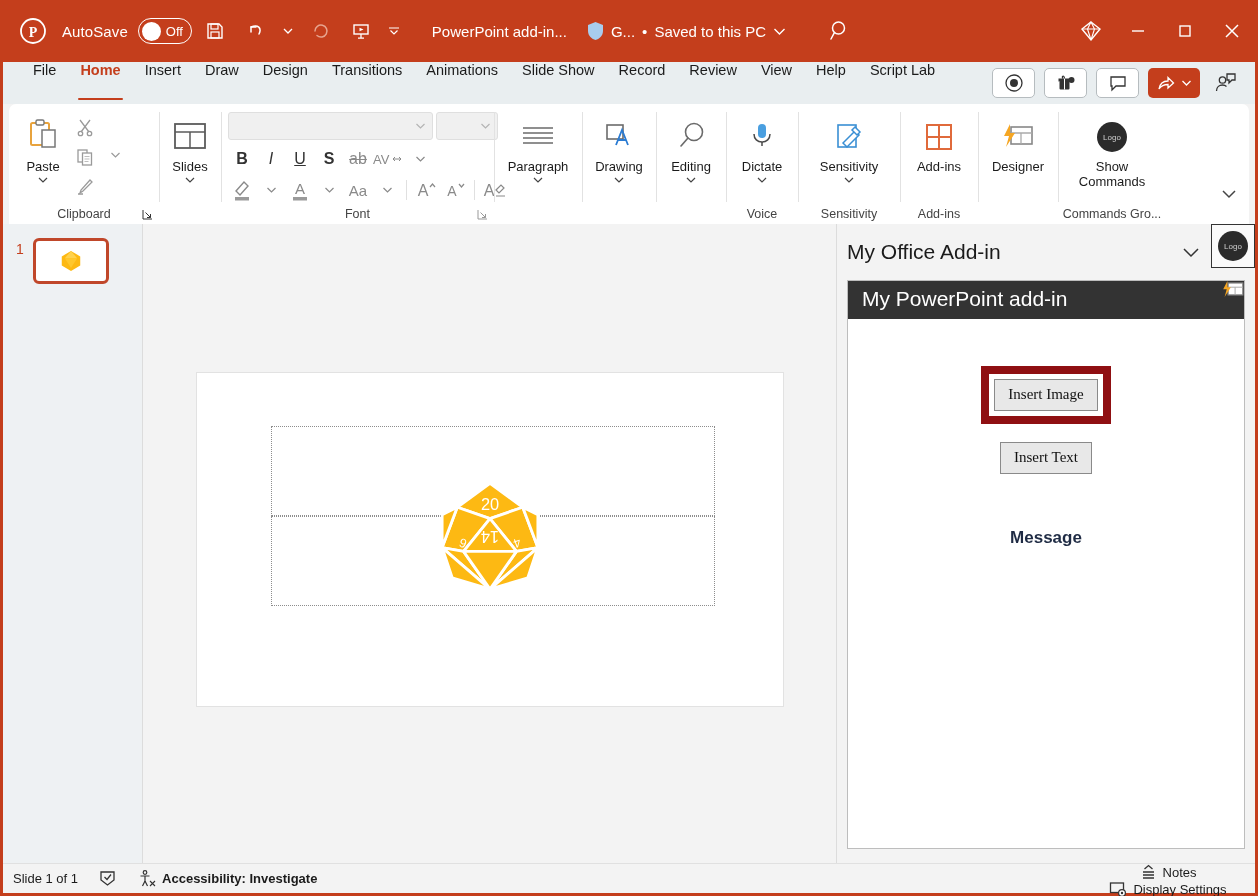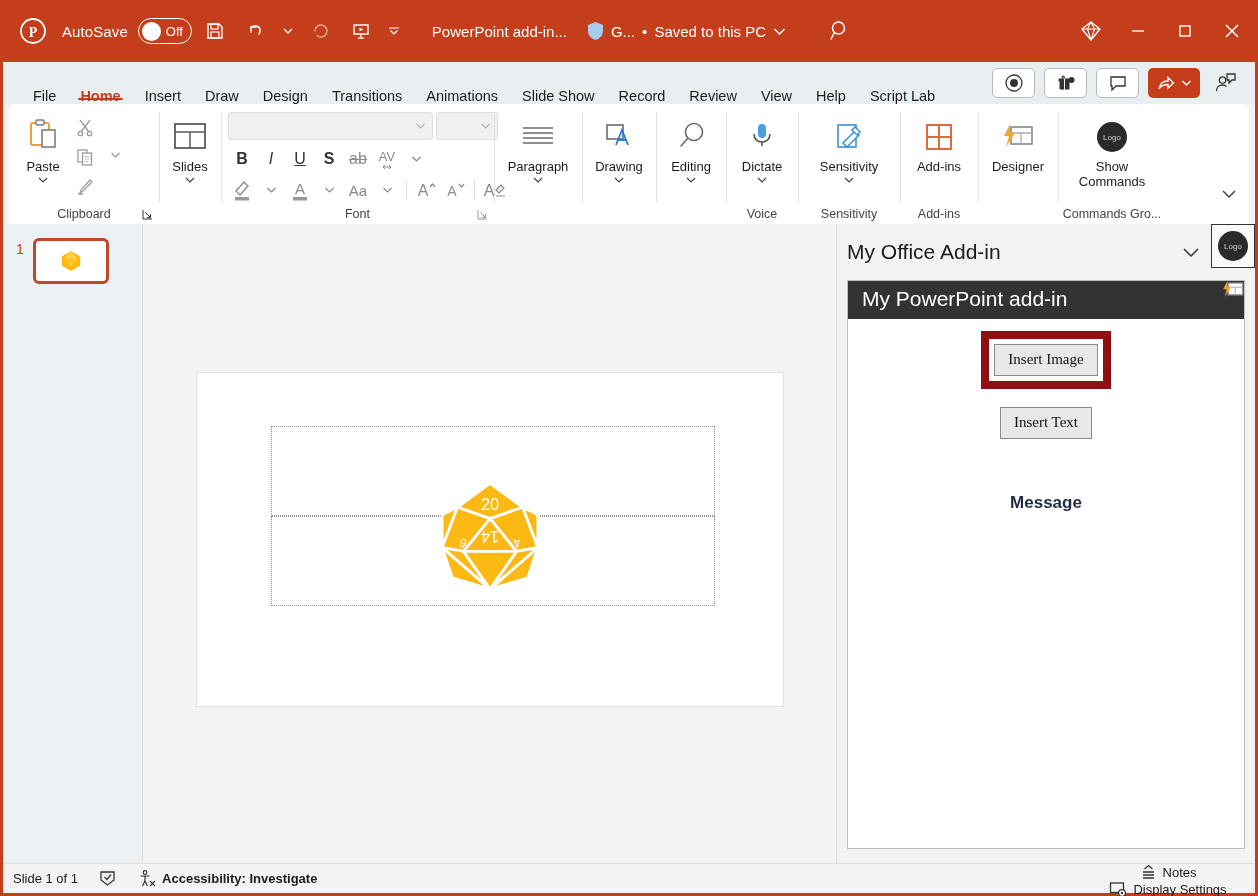--- a/index.html
+++ b/index.html
@@ -50,21 +50,21 @@
     width: 47px; height: 62px; display: flex; align-items: center; justify-content: center;
   }
 
   
   .tabsrow {
     height: 42px; background: #e9eef0; display: flex; align-items: stretch;
     flex: 0 0 42px; position: relative;
   }
   .tabs { display: flex; align-items: stretch; padding-left: 18px; }
   .tab {
-    padding: 0 12px; display: flex; align-items: flex-end; font-size: 14.5px;
+    padding: 0 12px; display: flex; align-items: flex-start; font-size: 14.5px;
     color: #1b1b1b; position: relative; white-space: nowrap;
   }
   .tab.active { font-weight: bold; color: #c43e1c; }
   .tab.active::after {
     content: ""; position: absolute; left: 10px; right: 10px; bottom: 4px;
     height: 2.5px; background: #c43e1c; border-radius: 2px;
   }
   .tabs-right { margin-left: auto; display: flex; align-items: center; gap: 9px; padding-right: 12px; }
   .pillbtn {
     width: 43px; height: 30px; border: 1px solid #b6bcbf; border-radius: 5px;
@@ -159,21 +159,21 @@
   }
   .tp-header {
     height: 56px; display: flex; align-items: center; padding: 0 12px 0 10px;
     flex: 0 0 56px;
   }
   .tp-title { font-size: 21px; color: #1b1b1b; }
   .tp-hdr-btns { margin-left: auto; display: flex; align-items: center; gap: 10px; }
   .tp-hdr-btn { width: 28px; height: 28px; display: flex; align-items: center; justify-content: center; }
   .tp-body {
     margin: 0 10px 14px 10px; flex: 1; background: #ffffff; border: 1px solid #bdbdbd;
-    display: flex; flex-direction: column; overflow: hidden;
+    display: flex; flex-direction: column; overflow: hidden; gap: 35px;
   }
   .addin-banner {
     background: #333333; color: #ffffff; font-size: 21px; padding: 6px 0 8px 14px;
     font-weight: normal; flex: 0 0 auto;
   }
   .addin-content { flex: 1; display: flex; flex-direction: column; align-items: center; padding-top: 12px; }
   .hl-box {
     border: 8px solid #8f0f12; padding: 5px; background: #ffffff;
     display: inline-flex; align-items: center; justify-content: center;
   }
@@ -496,21 +496,21 @@
                 </svg>
             </span>
           </div>
         </div>
         <div class="frow2">
           <div class="fbtn" style="font-weight:bold;color:#333">B</div>
           <div class="fbtn" style="font-style:italic;color:#333">I</div>
           <div class="fbtn" style="text-decoration:underline;color:#333">U</div>
           <div class="fbtn" style="font-weight:bold;color:#333">S</div>
           <div class="fbtn" style="text-decoration:line-through">ab</div>
-          <div class="fbtn" style="flex-direction:column;font-size:13px">
+          <div class="fbtn" style="flex-direction:row;font-size:13px">
             <span>AV</span>
             <svg width="16" height="6" viewBox="0 0 16 6">
                 <path d="M4 3 h8 M4 3 l2-2 M4 3 l2 2 M12 3 l-2-2 M12 3 l-2 2" stroke="#8a8a8a" stroke-width="1" fill="none"></path>
               </svg>
           </div>
           <div class="fbtn">
             <svg width="11" height="8" viewBox="0 0 11 8">
                 <path d="M1.5 2 L5.5 6 L9.5 2" fill="none" stroke="#8a8a8a" stroke-width="1.2"></path>
               </svg>
           </div>

